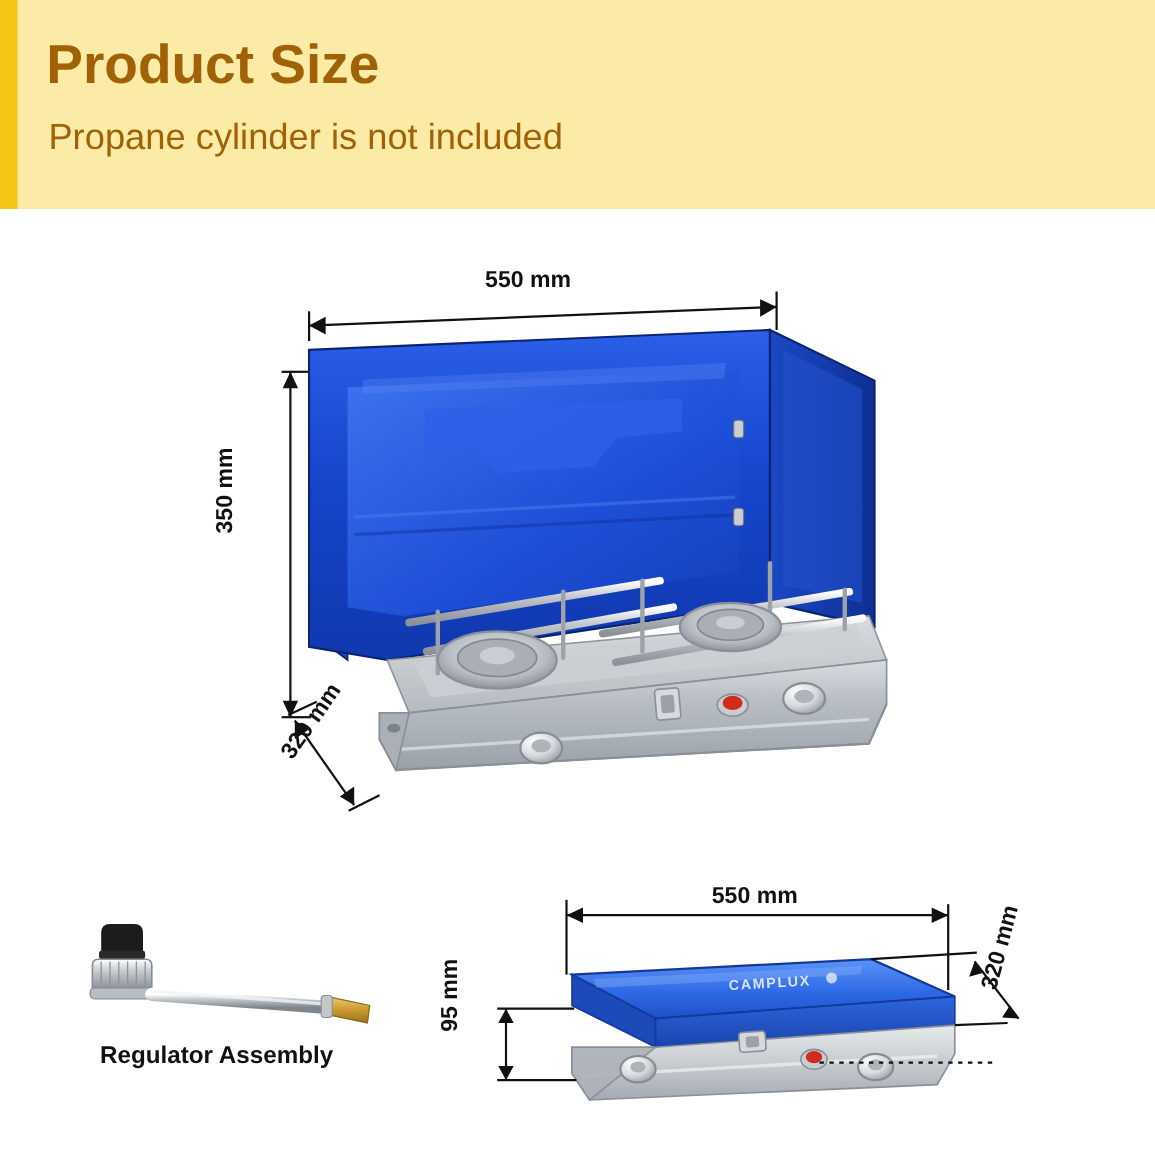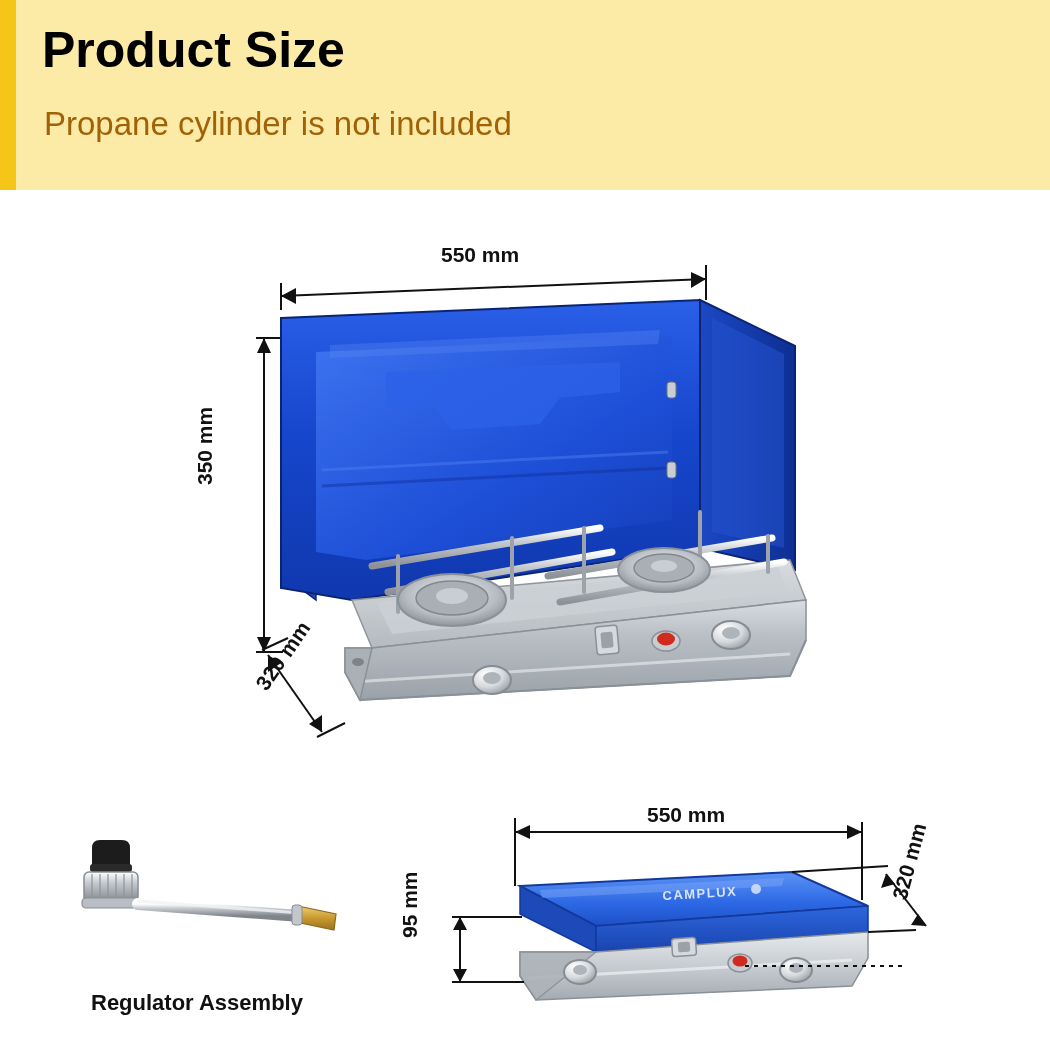--- a/index.html
+++ b/index.html
@@ -28,24 +28,24 @@
   .header-accent {
     position: absolute;
     left: 0; top: 0;
     width: 16px;
     height: 190px;
     background: #F5C518;
   }
   .header-title {
     position: absolute;
     left: 42px;
-    top: 22px;
+    top: 30px;
     font-size: 50px;
     font-weight: bold;
-    color: #000000;
+    color: #a16207;
     letter-spacing: 0px;
     line-height: 56px;
   }
   .header-subtitle {
     position: absolute;
     left: 44px;
     top: 104px;
     font-size: 33px;
     font-weight: normal;
     color: #a16207;
@@ -338,14 +338,14 @@
   <div class="dim-label vert" style="left:232px; top:497px; transform: translate(-50%,-50%) rotate(-90deg);">350 mm</div>
 
   <div class="dim-label vert" style="left:290px; top:693px; transform: translate(-50%,-50%) rotate(-55deg);">320 mm</div>
 
   <div class="dim-label" style="left:647px; top:803px;">550 mm</div>
 
   <div class="dim-label vert" style="left:431px; top:950px; transform: translate(-50%,-50%) rotate(-90deg);">95 mm</div>
 
   <div class="dim-label vert" style="left:927px; top:908px; transform: translate(-50%,-50%) rotate(-75deg);">320 mm</div>
 
-  <div class="caption" style="left:91px; top:946px;margin-top:44px;">Regulator Assembly</div>
+  <div class="caption" style="left:91px; top:946px;">Regulator Assembly</div>
 </div>
 
 </body></html>

